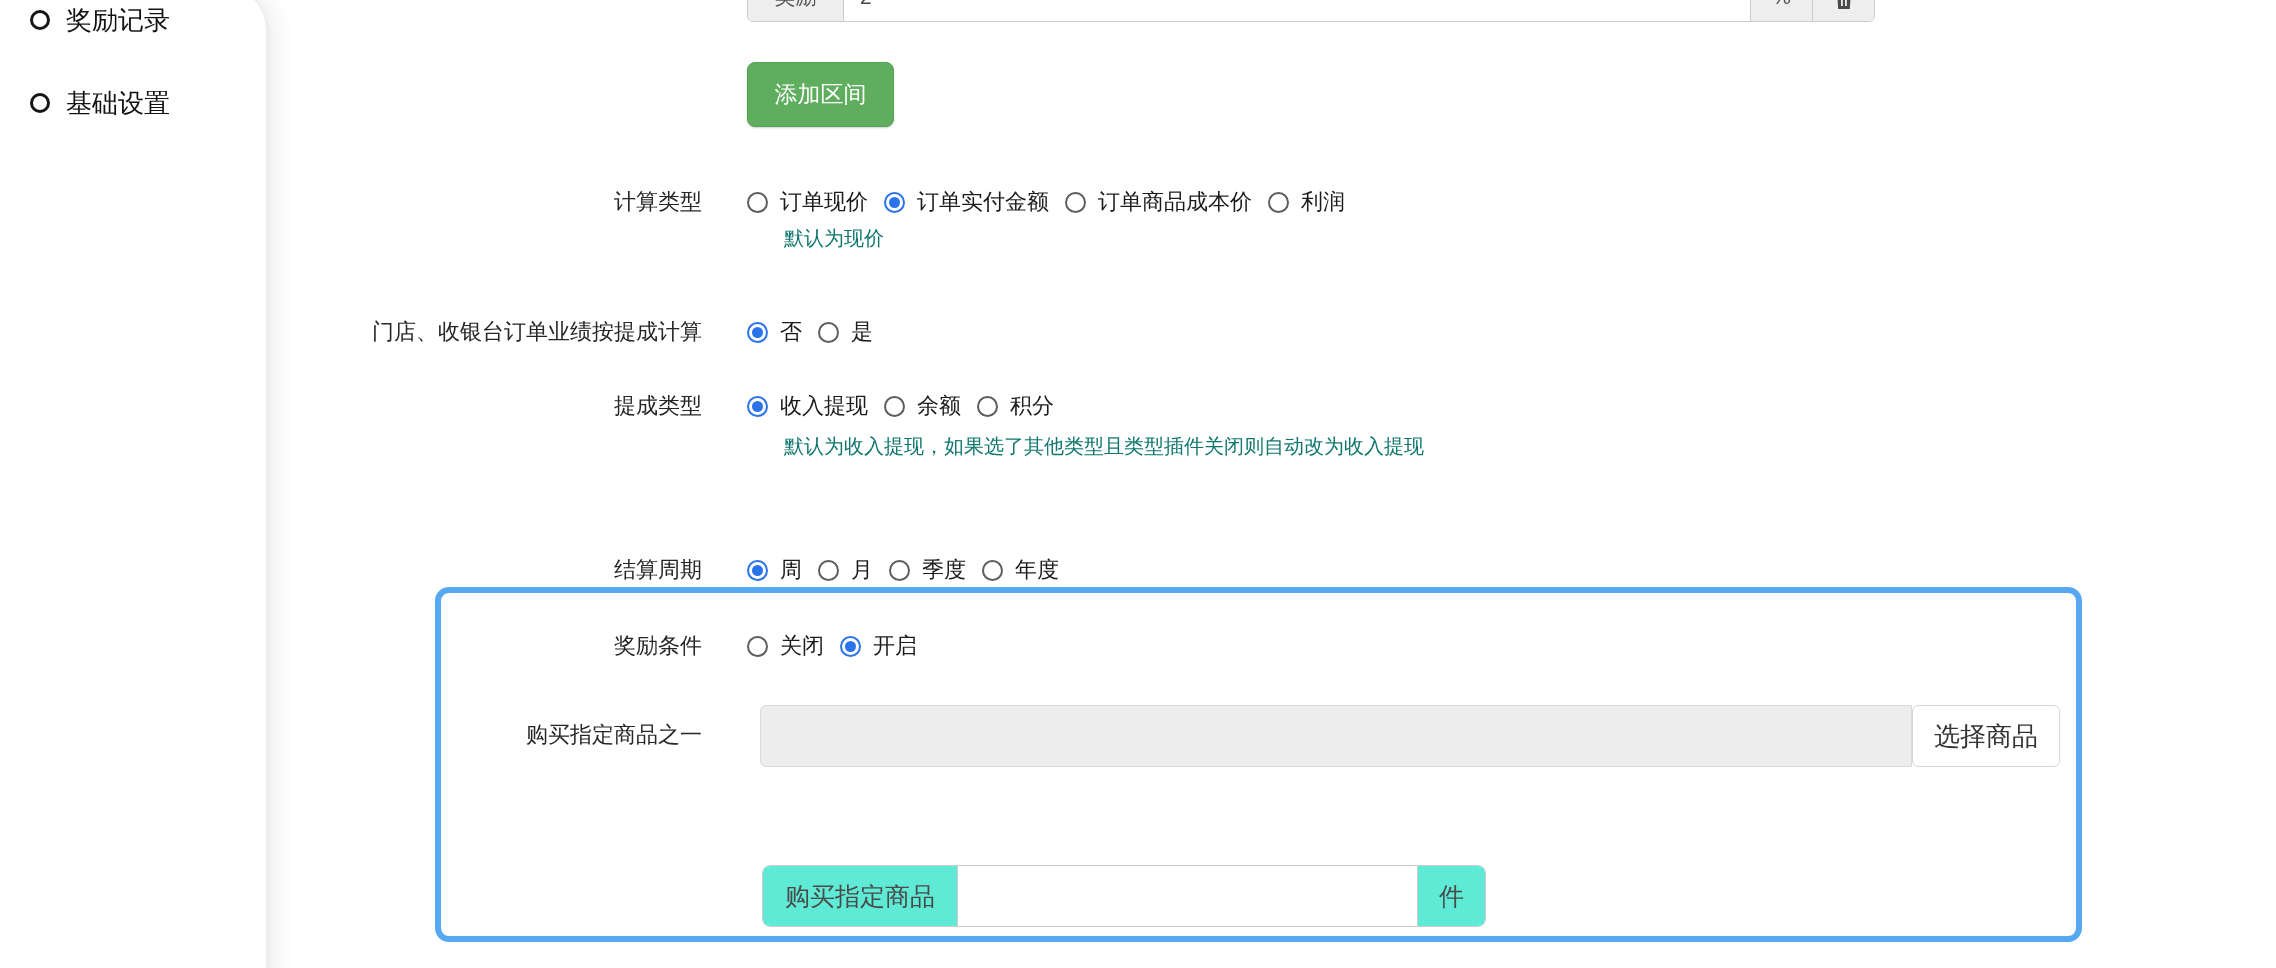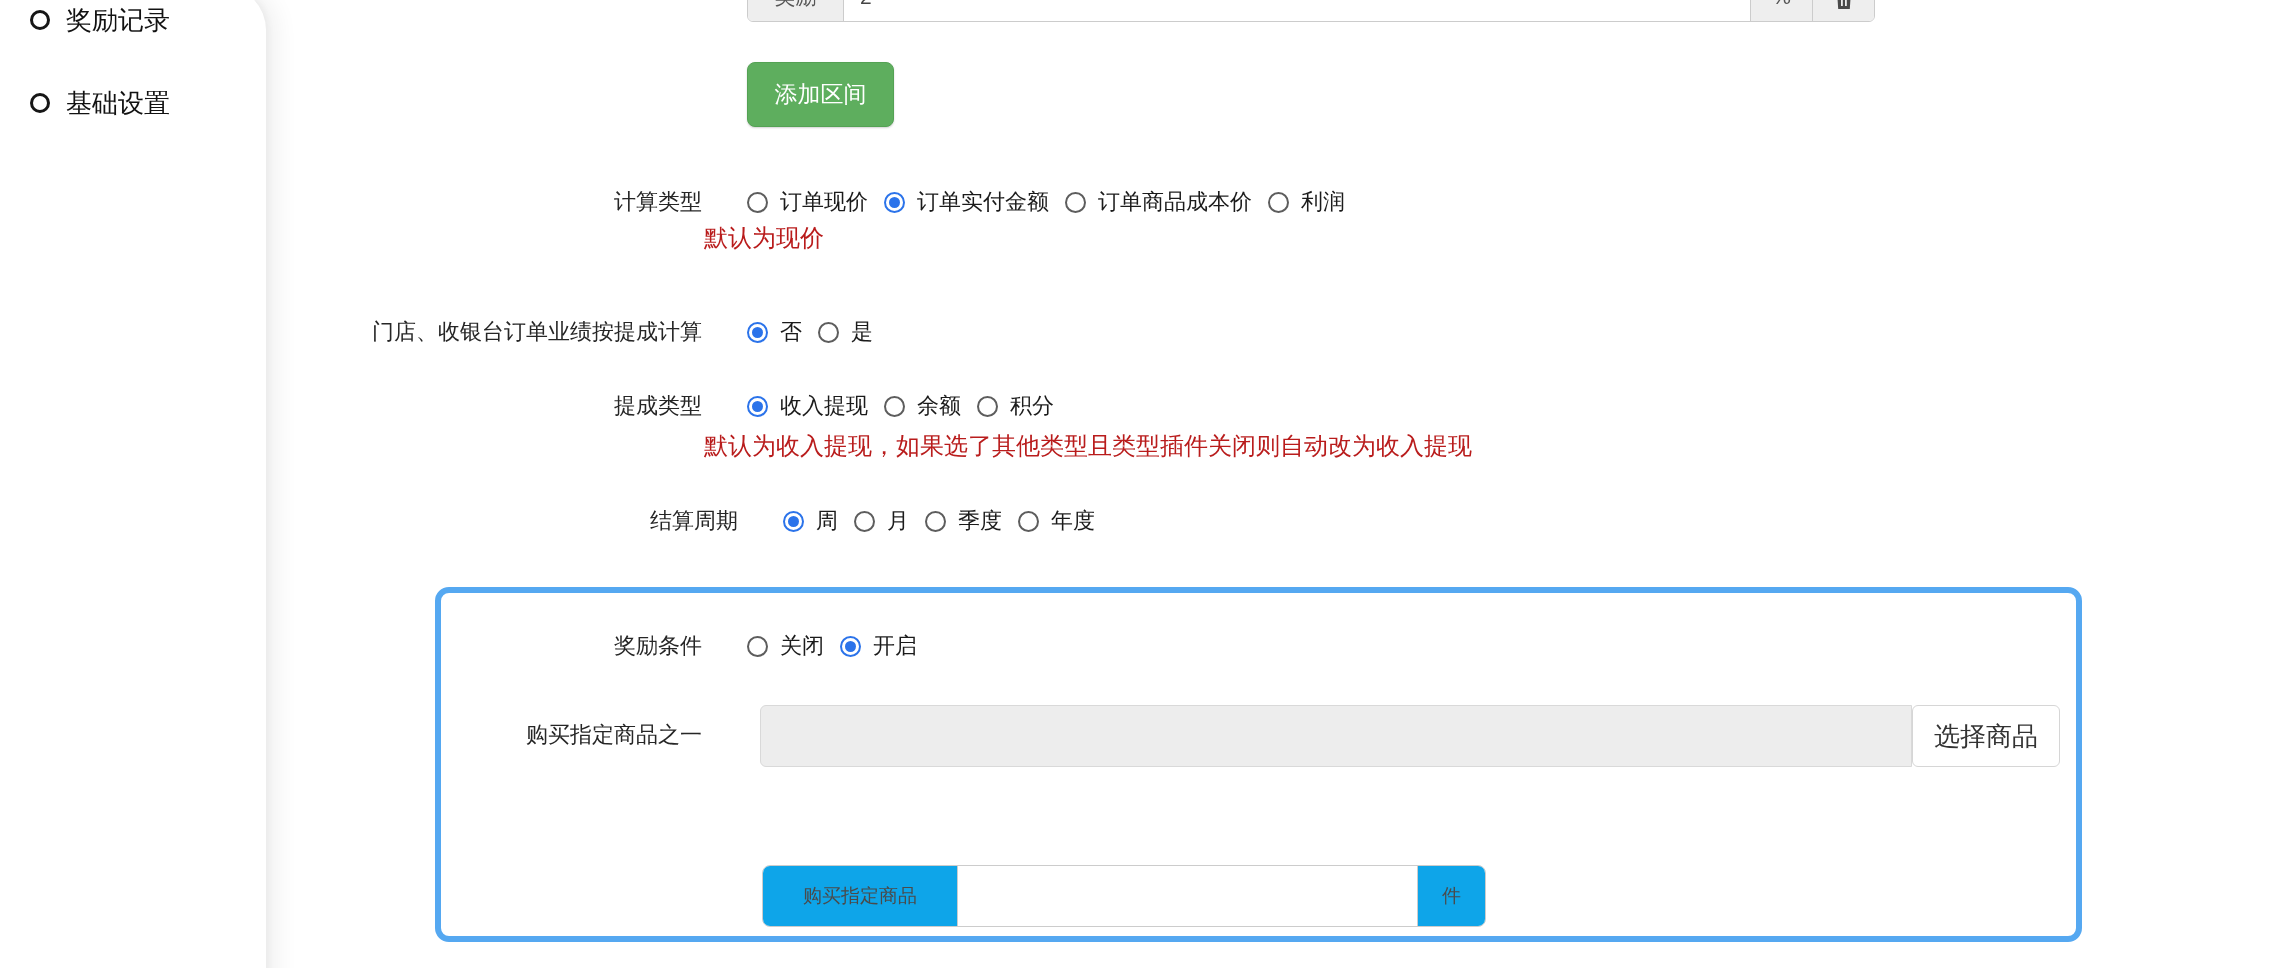--- a/index.html
+++ b/index.html
@@ -59,22 +59,22 @@
     border: 2px solid #5d5d5d; background: #fff;
     position: relative; flex: 0 0 auto;
   }
   .rb.checked { border-color: #2b73ea; }
   .rb.checked::after {
     content: ""; position: absolute; inset: 3px;
     border-radius: 50%; background: #2b73ea;
   }
   .opt-label { font-size: 22px; color: #1b1b1b; line-height: 30px; white-space: nowrap; }
   .helper {
-    position: absolute; left: 704px;
-    font-size: 24px; color: #b91c1c; line-height: 28px; white-space: nowrap;
+    position: absolute; left: 784px;
+    font-size: 20px; color: #0f766e; line-height: 28px; white-space: nowrap;
   }
 
   
   .top-group {
     position: absolute; left: 747px; top: -28px;
     width: 1128px; height: 50px;
     display: flex;
     border: 1px solid #cccccc; border-radius: 6px;
     background: #fff;
     overflow: hidden;
@@ -131,38 +131,38 @@
 
   
   .count-group {
     position: absolute; left: 762px; top: 865px;
     width: 724px; height: 62px;
     display: flex;
     border: 1px solid #cccccc; border-radius: 8px;
     overflow: hidden; background: #fff;
   }
   .count-group .addon {
-    background: #0ea5e9; color: #4a4a4a; font-size: 19px;
+    background: #5eead4; color: #4a4a4a; font-size: 25px;
     display: flex; align-items: center; justify-content: center;
     height: 100%;
   }
   .cg-label { width: 195px; border-right: 1px solid #cccccc; }
   .cg-input {
     flex: 1; border: none; outline: none;
     font-size: 21px; color: #333; padding: 0 14px; background: #fff;
   }
   .cg-unit { width: 68px; border-left: 1px solid #cccccc; }
 
   
   .y-calc      { top: 187px; }
   .y-calc-help { top: 224px; }
   .y-store     { top: 317px; }
   .y-ctype     { top: 391px; }
   .y-ctype-help{ top: 432px; }
-  .y-cycle     { top: 506px; margin-left: 36px; }
+  .y-cycle     { top: 555px; }
   .y-cond      { top: 619px; margin-top: 12px; }
   .y-goods     { top: 720px; }
   .y-goods-help{ top: 779px; }
 </style>
 </head>
 <body>
 
 <div id="page">
 
   <aside class="sidebar">

